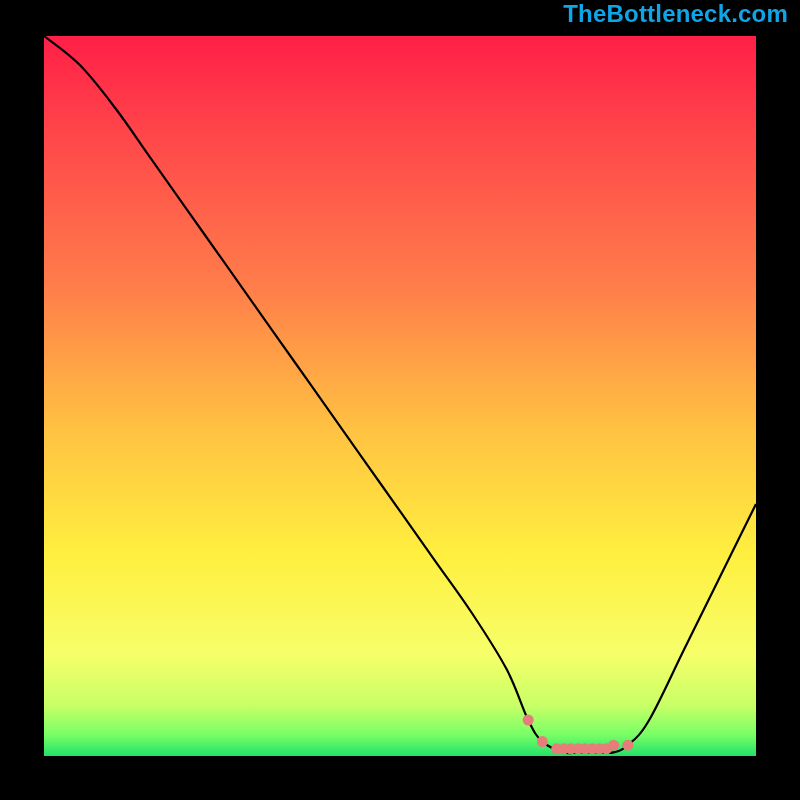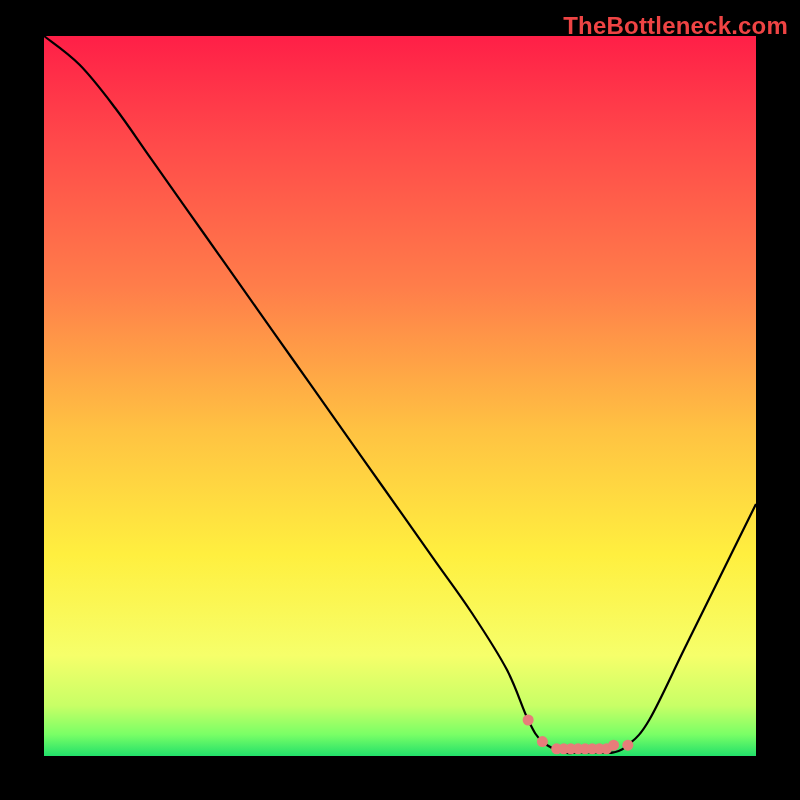--- a/index.html
+++ b/index.html
@@ -12,23 +12,23 @@
     font-family: Arial, Helvetica, sans-serif;
   }
   .frame {
     position: relative;
     width: 800px;
     height: 800px;
     background: #000;
   }
   .watermark {
     position: absolute;
-    top: 12px;
+    top: 0;
     right: 12px;
-    color: #ef4444;
+    color: #0ea5e9;
     font-size: 24px;
     font-weight: 600;
     letter-spacing: 0.2px;
     z-index: 3;
   }
   svg.plot {
     position: absolute;
     left: 0;
     top: 0;
     width: 800px;

